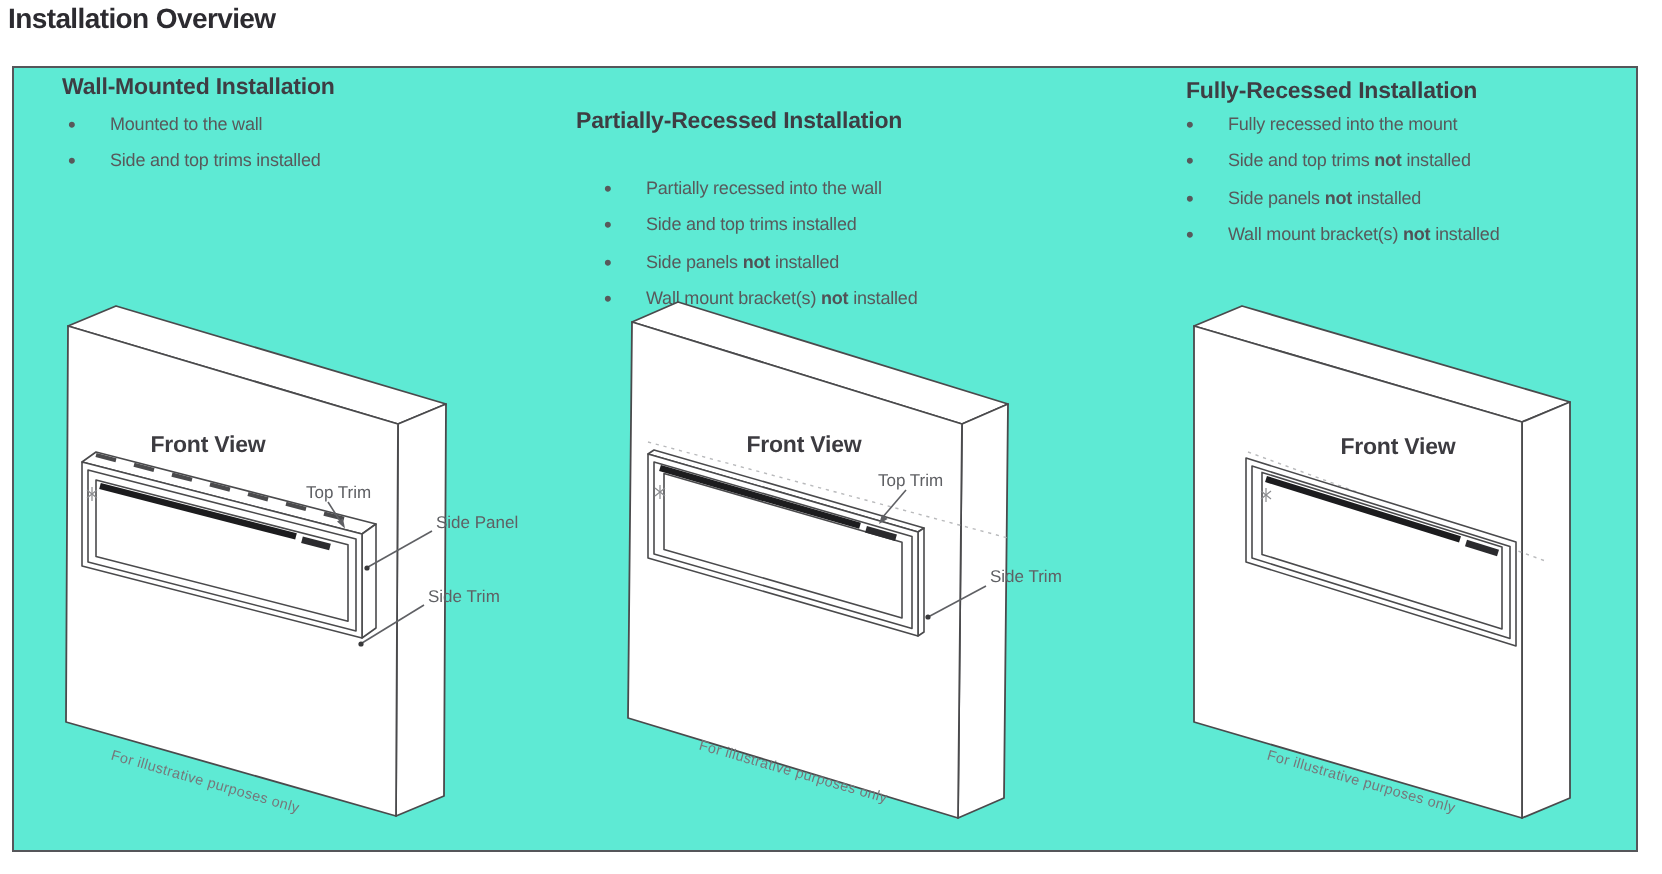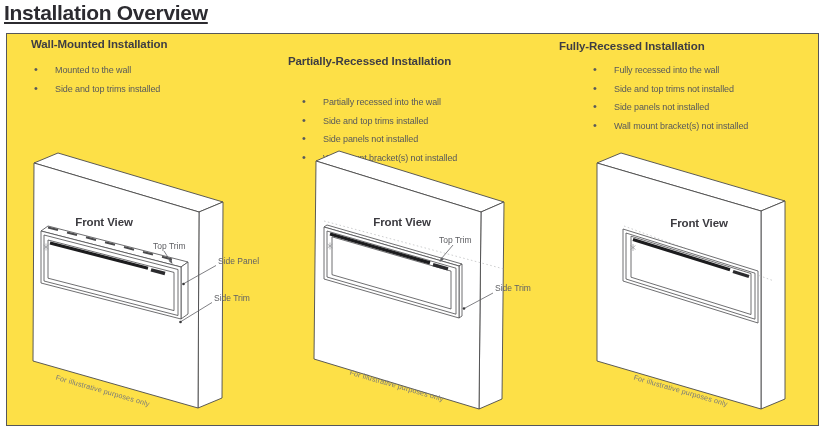--- a/index.html
+++ b/index.html
@@ -1,30 +1,30 @@
 <!DOCTYPE html>
 <html><head>
 <meta charset="utf-8">
 <style>
   html,body{margin:0;padding:0;background:#ffffff;}
   .page{position:relative;width:831px;height:437px;background:#fff;
         font-family:"Liberation Sans",sans-serif;overflow:hidden;}
-  .title{position:absolute;left:4px;top:1px;margin:0;font-size:21px;font-weight:bold;
-         letter-spacing:-0.3px;color:#2c2b30;text-decoration:underline;}
+  .title{position:absolute;left:4px;top:1px;margin:0;font-size:14px;font-weight:bold;
+         letter-spacing:-0.3px;color:#2c2b30;}
   .panel{position:absolute;left:6px;top:33px;width:811px;height:391px;
-         border:1.5px solid #55565a;background:#fde047;}
+         border:1.5px solid #55565a;background:#5eead4;}
   .col-h{position:absolute;margin:0;font-size:11.5px;font-weight:bold;color:#3e3d43;letter-spacing:-0.1px;}
-  .h1{left:24px;top:4px;} .h2{left:281px;top:21px;} .h3{left:552px;top:6px;}
+  .h1{left:24px;top:4px;} .h2{left:281px;top:21px;} .h3{left:586px;top:6px;}
   .blist{position:absolute;list-style:none;margin:0;padding:0;font-size:9px;
          letter-spacing:-0.1px;color:#58595b;}
   .l1{left:27px;top:23px;} .l2{left:295px;top:23px;margin-top:32px;} .l3{left:586px;top:23px;}
-  .blist li{display:flex;height:18.4px;align-items:flex-end;}
+  .blist li{display:flex;height:18.4px;align-items:flex-start;}
   .dot{width:21px;flex:none;color:#58595b;}
   .dot::before{content:"\2022";font-size:11px;}
-  .btxt b{font-weight:normal;color:#515256;}
+  .btxt b{font-weight:bold;color:#515256;}
   .dsvg{position:absolute;top:112px;width:255px;height:285px;}
   .s1{left:10px;} .s2{left:290px;} .s3{left:570px;}
   svg text{font-family:"Liberation Sans",sans-serif;}
   .fv{font-size:11.5px;font-weight:bold;fill:#3c3b40;letter-spacing:-0.1px;}
   .co{font-size:8.5px;fill:#5f6064;}
   .fn{font-size:7.2px;fill:#76777a;letter-spacing:0.2px;}
   .wall{fill:#ffffff;stroke:#4a4a4c;stroke-width:0.9;stroke-linejoin:round;}
   .uf{fill:#ffffff;stroke:#4a4a4c;stroke-width:0.8;stroke-linejoin:round;}
   .u{fill:none;stroke:#4a4a4c;stroke-width:0.8;stroke-linejoin:round;}
   .band{stroke:#1c1c1e;stroke-width:3.2;}
@@ -74,21 +74,21 @@
         </li>
       <li>
           <span class="dot"></span>
           <span class="btxt"><span>Wall mount bracket(s) </span><b>not</b><span> installed</span></span>
         </li>
     </ul>
 
     <ul class="blist l3">
       <li>
           <span class="dot"></span>
-          <span class="btxt"><span>Fully recessed into the wall</span><b></b><span></span></span>
+          <span class="btxt"><span>Fully recessed into the mount</span><b></b><span></span></span>
         </li>
       <li>
           <span class="dot"></span>
           <span class="btxt"><span>Side and top trims </span><b>not</b><span> installed</span></span>
         </li>
       <li>
           <span class="dot"></span>
           <span class="btxt"><span>Side panels </span><b>not</b><span> installed</span></span>
         </li>
       <li>

